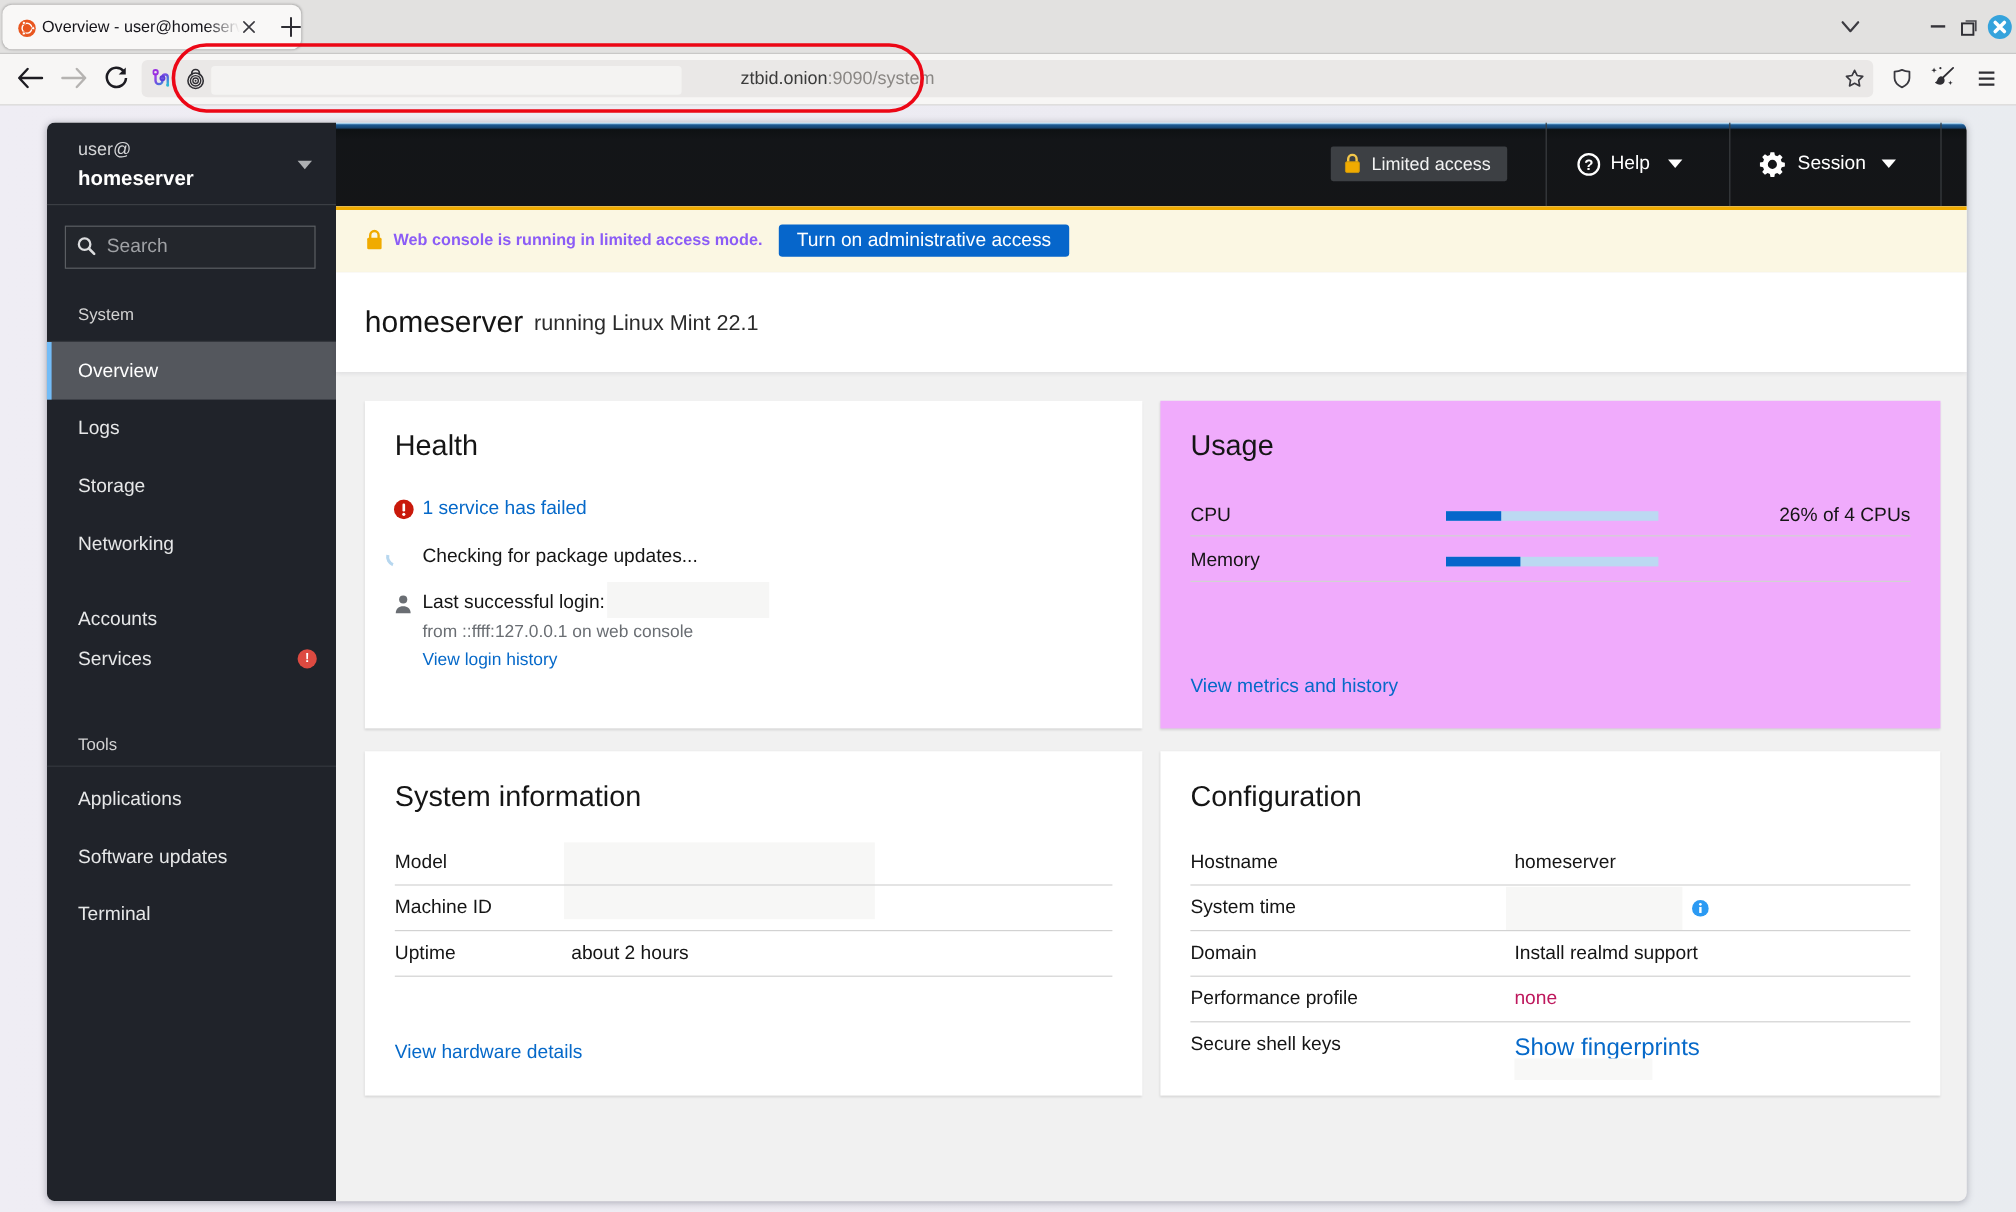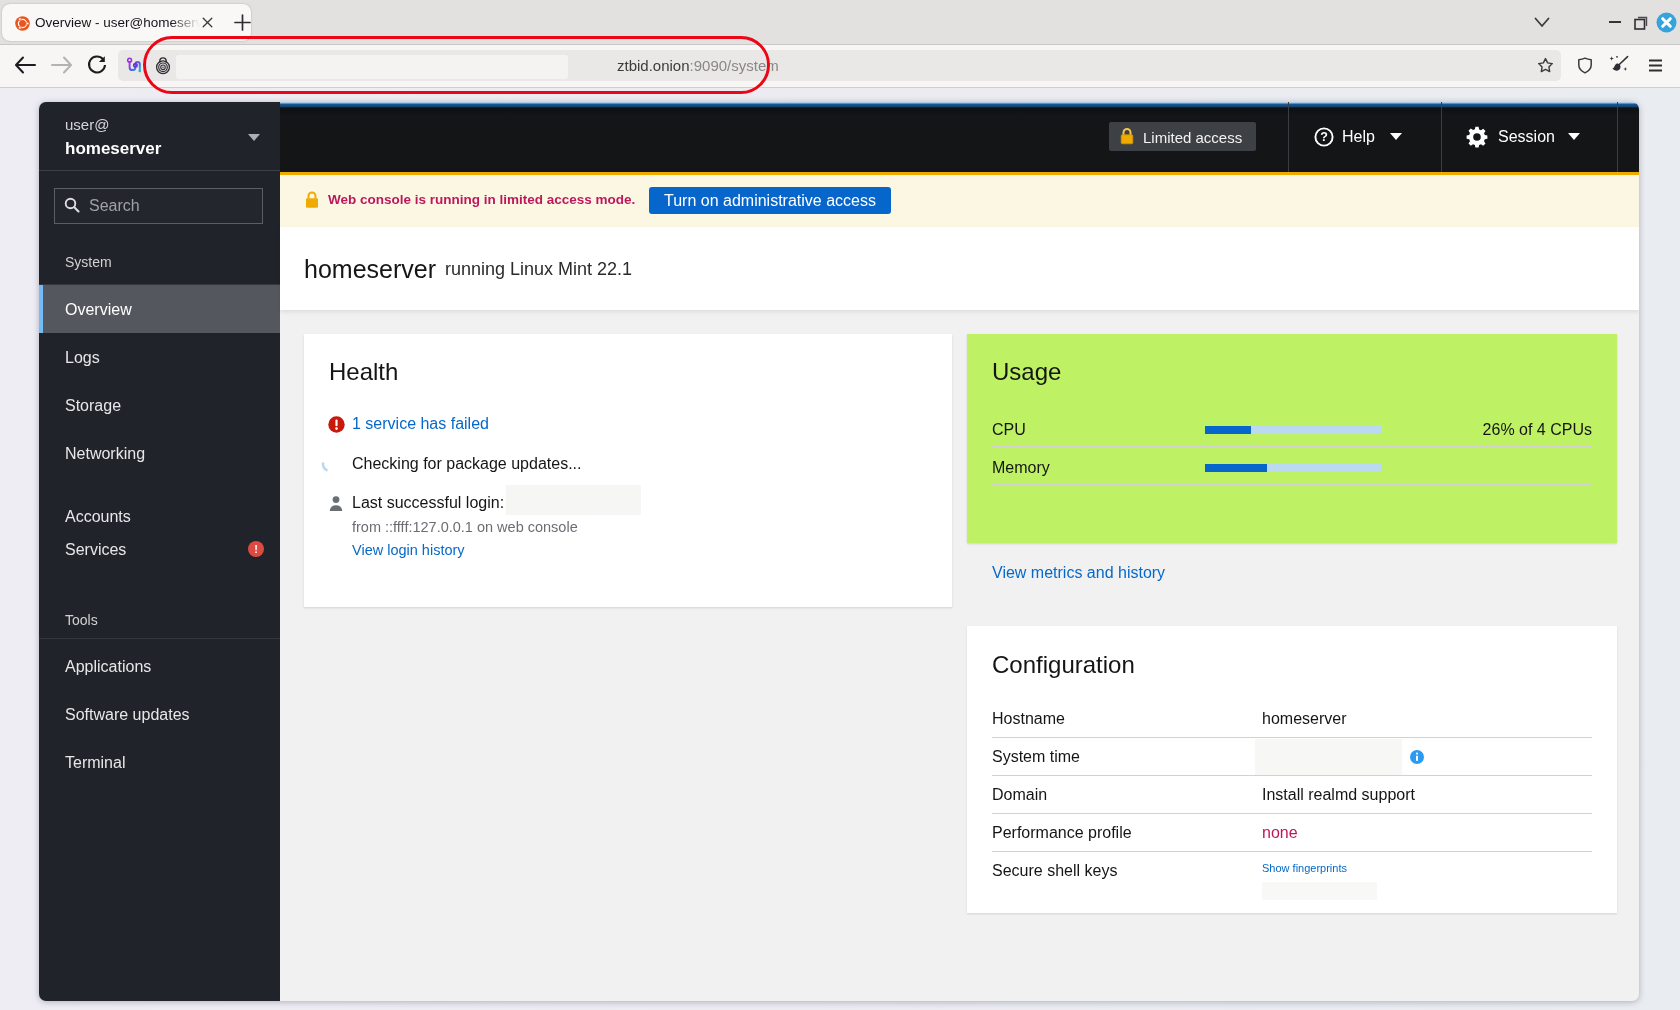--- a/index.html
+++ b/index.html
@@ -189,21 +189,21 @@
     <div class="ab" style="left:1337px;top:0;width:1px;height:70px;background:#3b3e41;"></div>
   </div>
 
   <div class="ab" style="left:241px;top:70px;width:1359px;height:55px;background:#fbf7e3;border-top:3px solid #f0ab00;box-sizing:border-box;"></div>
   <div class="ab" style="left:266px;top:89px;width:14px;height:18px;">
     <svg width="14" height="18" viewBox="0 0 14 18">
         <path d="M3.5 7.5V5a3.5 3.5 0 0 1 7 0v2.5" fill="none" stroke="#f0ab00" stroke-width="2"></path>
         <rect x="1" y="7.2" width="12" height="9.6" rx="1.2" fill="#f0ab00"></rect>
       </svg>
   </div>
-  <div class="ab" style="left:289px;top:90px;font-size:13.5px;font-weight:bold;color:#be185d;">Web console is running in limited access mode.</div>
+  <div class="ab" style="left:289px;top:90px;font-size:13.5px;font-weight:bold;color:#8b5cf6;">Web console is running in limited access mode.</div>
   <div class="ab" style="left:610px;top:85px;width:242px;height:27px;background:#0666cb;border-radius:3px;color:#fff;font-size:16px;text-align:center;line-height:27px;">Turn on administrative access</div>
 
   <div class="ab" style="left:241px;top:125px;width:1359px;height:83px;background:#fff;box-shadow:0 2px 4px rgba(20,20,40,.09);"></div>
   <div class="ab" style="left:265px;top:153px;font-size:25px;color:#151515;">homeserver</div>
   <div class="ab" style="left:406px;top:157px;font-size:18px;color:#2b2b2b;">running Linux Mint 22.1</div>
 
   <div class="ab" style="left:265px;top:232px;width:648px;height:273px;background:#fff;box-shadow:0 1px 2px rgba(3,3,3,.13);">
     <div class="ab" style="left:25px;top:24px;font-size:24px;color:#151515;">Health</div>
     <div class="ab" style="left:24px;top:82px;width:17px;height:17px;">
       <svg width="17" height="17" viewBox="0 0 17 17">
@@ -224,36 +224,48 @@
           <circle cx="8" cy="4.6" r="3.4" fill="#6a6e73"></circle>
           <path d="M1.8 16c0-3.6 2.6-5.8 6.2-5.8s6.2 2.2 6.2 5.8z" fill="#6a6e73"></path>
         </svg>
     </div>
     <div class="ab" style="left:48px;top:160px;font-size:16px;color:#151515;">Last successful login:</div>
     <div class="ab" style="left:202px;top:151px;width:135px;height:30px;background:#f6f6f5;"></div>
     <div class="ab" style="left:48px;top:185px;font-size:14.5px;color:#6a6e73;">from ::ffff:127.0.0.1 on web console</div>
     <div class="ab link" style="left:48px;top:208px;font-size:14.5px;">View login history</div>
   </div>
 
-  <div class="ab" style="left:928px;top:232px;width:650px;height:209px;background:#bef264;box-shadow:0 1px 2px rgba(3,3,3,.13);">
+  <div class="ab" style="left:928px;top:232px;width:650px;height:273px;background:#f0abfc;box-shadow:0 1px 2px rgba(3,3,3,.13);">
     <div class="ab" style="left:25px;top:24px;font-size:24px;color:#151515;">Usage</div>
     <div class="ab" style="left:25px;top:87px;font-size:16px;color:#151515;">CPU</div>
     <div class="ab" style="left:238px;top:92px;width:177px;height:8px;background:#bcd9f2;">
         <div style="width:46px;height:8px;background:#0666cb;"></div>
       </div>
     <div class="ab" style="left:0;top:87px;width:625px;font-size:16px;color:#151515;text-align:right;">26% of 4 CPUs</div>
     <div class="ab" style="left:25px;top:112px;width:600px;height:1px;background:#d2d2d2;"></div>
     <div class="ab" style="left:25px;top:125px;font-size:16px;color:#151515;">Memory</div>
     <div class="ab" style="left:238px;top:130px;width:177px;height:8px;background:#bcd9f2;">
         <div style="width:62px;height:8px;background:#0666cb;"></div>
       </div>
     <div class="ab" style="left:25px;top:150px;width:600px;height:1px;background:#d2d2d2;"></div>
     <div class="ab link" style="left:25px;top:230px;font-size:16px;">View metrics and history</div>
   </div>
 
+  <div class="ab" style="left:265px;top:524px;width:648px;height:287px;background:#fff;box-shadow:0 1px 2px rgba(3,3,3,.13);">
+    <div class="ab" style="left:25px;top:25px;font-size:24px;color:#151515;">System information</div>
+    <div class="ab" style="left:166px;top:76px;width:259px;height:64px;background:#f7f7f6;"></div>
+    <div class="ab" style="left:25px;top:84px;font-size:16px;color:#151515;">Model</div>
+    <div class="ab" style="left:25px;top:111px;width:598px;height:1px;background:#d2d2d2;"></div>
+    <div class="ab" style="left:25px;top:122px;font-size:16px;color:#151515;">Machine ID</div>
+    <div class="ab" style="left:25px;top:149px;width:598px;height:1px;background:#d2d2d2;"></div>
+    <div class="ab" style="left:25px;top:160px;font-size:16px;color:#151515;">Uptime</div>
+    <div class="ab" style="left:172px;top:160px;font-size:16px;color:#151515;">about 2 hours</div>
+    <div class="ab" style="left:25px;top:187px;width:598px;height:1px;background:#d2d2d2;"></div>
+    <div class="ab link" style="left:25px;top:243px;font-size:16px;">View hardware details</div>
+  </div>
 
   <div class="ab" style="left:928px;top:524px;width:650px;height:287px;background:#fff;box-shadow:0 1px 2px rgba(3,3,3,.13);">
     <div class="ab" style="left:25px;top:25px;font-size:24px;color:#151515;">Configuration</div>
     <div class="ab" style="left:25px;top:84px;font-size:16px;color:#151515;">Hostname</div>
     <div class="ab" style="left:295px;top:84px;font-size:16px;color:#151515;">homeserver</div>
     <div class="ab" style="left:25px;top:111px;width:600px;height:1px;background:#d2d2d2;"></div>
     <div class="ab" style="left:25px;top:122px;font-size:16px;color:#151515;">System time</div>
     <div class="ab" style="left:288px;top:113px;width:147px;height:36px;background:#f7f7f6;"></div>
     <div class="ab" style="left:443px;top:124px;width:14px;height:14px;">
       <svg width="14" height="14" viewBox="0 0 14 14">
@@ -263,18 +275,18 @@
         </svg>
     </div>
     <div class="ab" style="left:25px;top:149px;width:600px;height:1px;background:#d2d2d2;"></div>
     <div class="ab" style="left:25px;top:160px;font-size:16px;color:#151515;">Domain</div>
     <div class="ab" style="left:295px;top:160px;font-size:16px;color:#151515;">Install realmd support</div>
     <div class="ab" style="left:25px;top:187px;width:600px;height:1px;background:#d2d2d2;"></div>
     <div class="ab" style="left:25px;top:198px;font-size:16px;color:#151515;">Performance profile</div>
     <div class="ab" style="left:295px;top:198px;font-size:16px;color:#be185d;">none</div>
     <div class="ab" style="left:25px;top:225px;width:600px;height:1px;background:#d2d2d2;"></div>
     <div class="ab" style="left:25px;top:236px;font-size:16px;color:#151515;">Secure shell keys</div>
-    <div class="ab link" style="left:295px;top:236px;font-size:11px;">Show fingerprints</div>
+    <div class="ab link" style="left:295px;top:236px;font-size:20px;">Show fingerprints</div>
     <div class="ab" style="left:295px;top:256px;width:115px;height:18px;background:#f8f8f7;"></div>
   </div>
 </div>
 
 <div class="ab" style="left:143px;top:36px;width:621px;height:52px;border:3px solid #ec0716;border-radius:29px;z-index:60;"></div>
 
 </body></html>

